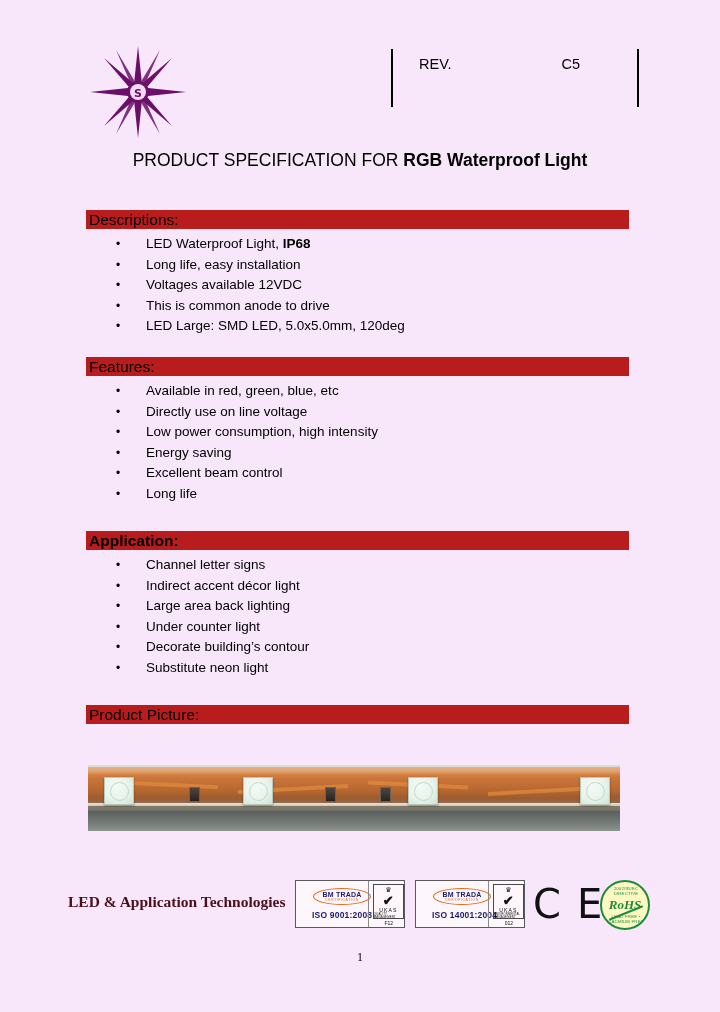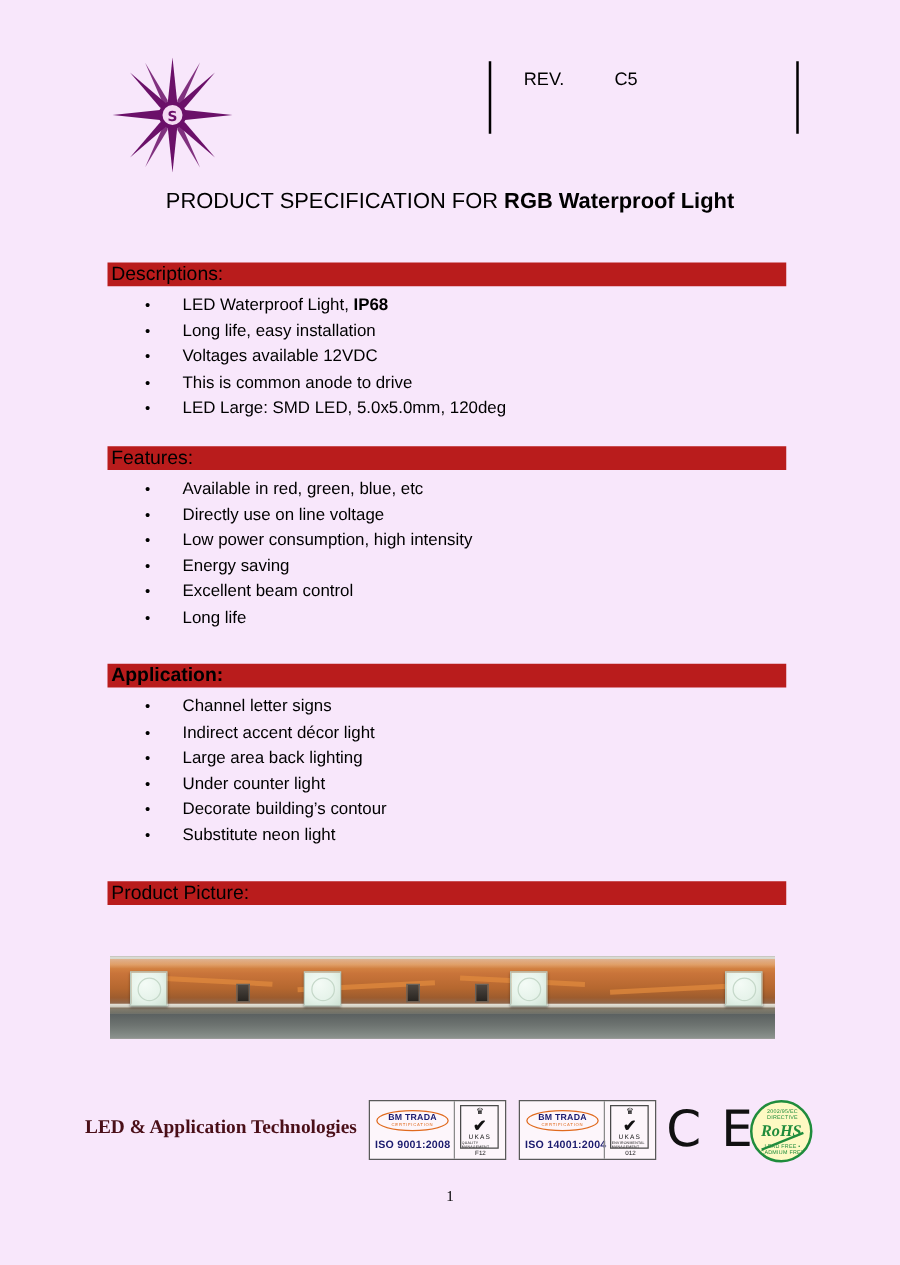--- a/index.html
+++ b/index.html
@@ -66,21 +66,21 @@
     align-items: center;
   }
   .model-row.top { border-bottom: 2px solid #000; }
   .mt-label {
     font-size: 14.5px;
     white-space: nowrap;
   }
   .model-row.top .mt-label { margin-left: 8px; }
   .model-row.top .mt-value { margin-left: 62px; }
   .model-row.bot .mt-label { margin-left: 26px; }
-  .model-row.bot .mt-value { margin-left: 40px; }
+  .model-row.bot .mt-value { margin-left: 110px; }
   .mt-value {
     font-size: 14.5px;
     white-space: nowrap;
   }
 
   
   .doc-title {
     position: absolute;
     left: 0; top: 150px;
     width: 720px;
@@ -235,20 +235,21 @@
   #cert2 { left: 415px; }
 
   .cert-inner {
     position: relative;
     width: 100%; height: 100%;
     display: flex;
   }
   .cert-left {
     width: 68px;
     position: relative;
+    margin-left: 12px;
   }
   .bm-oval {
     position: absolute;
     left: 5px; top: 7px;
     width: 58px; height: 17px;
     border: 1.4px solid #e06a1e;
     border-radius: 50%;
     display: flex;
     flex-direction: column;
     align-items: center;

